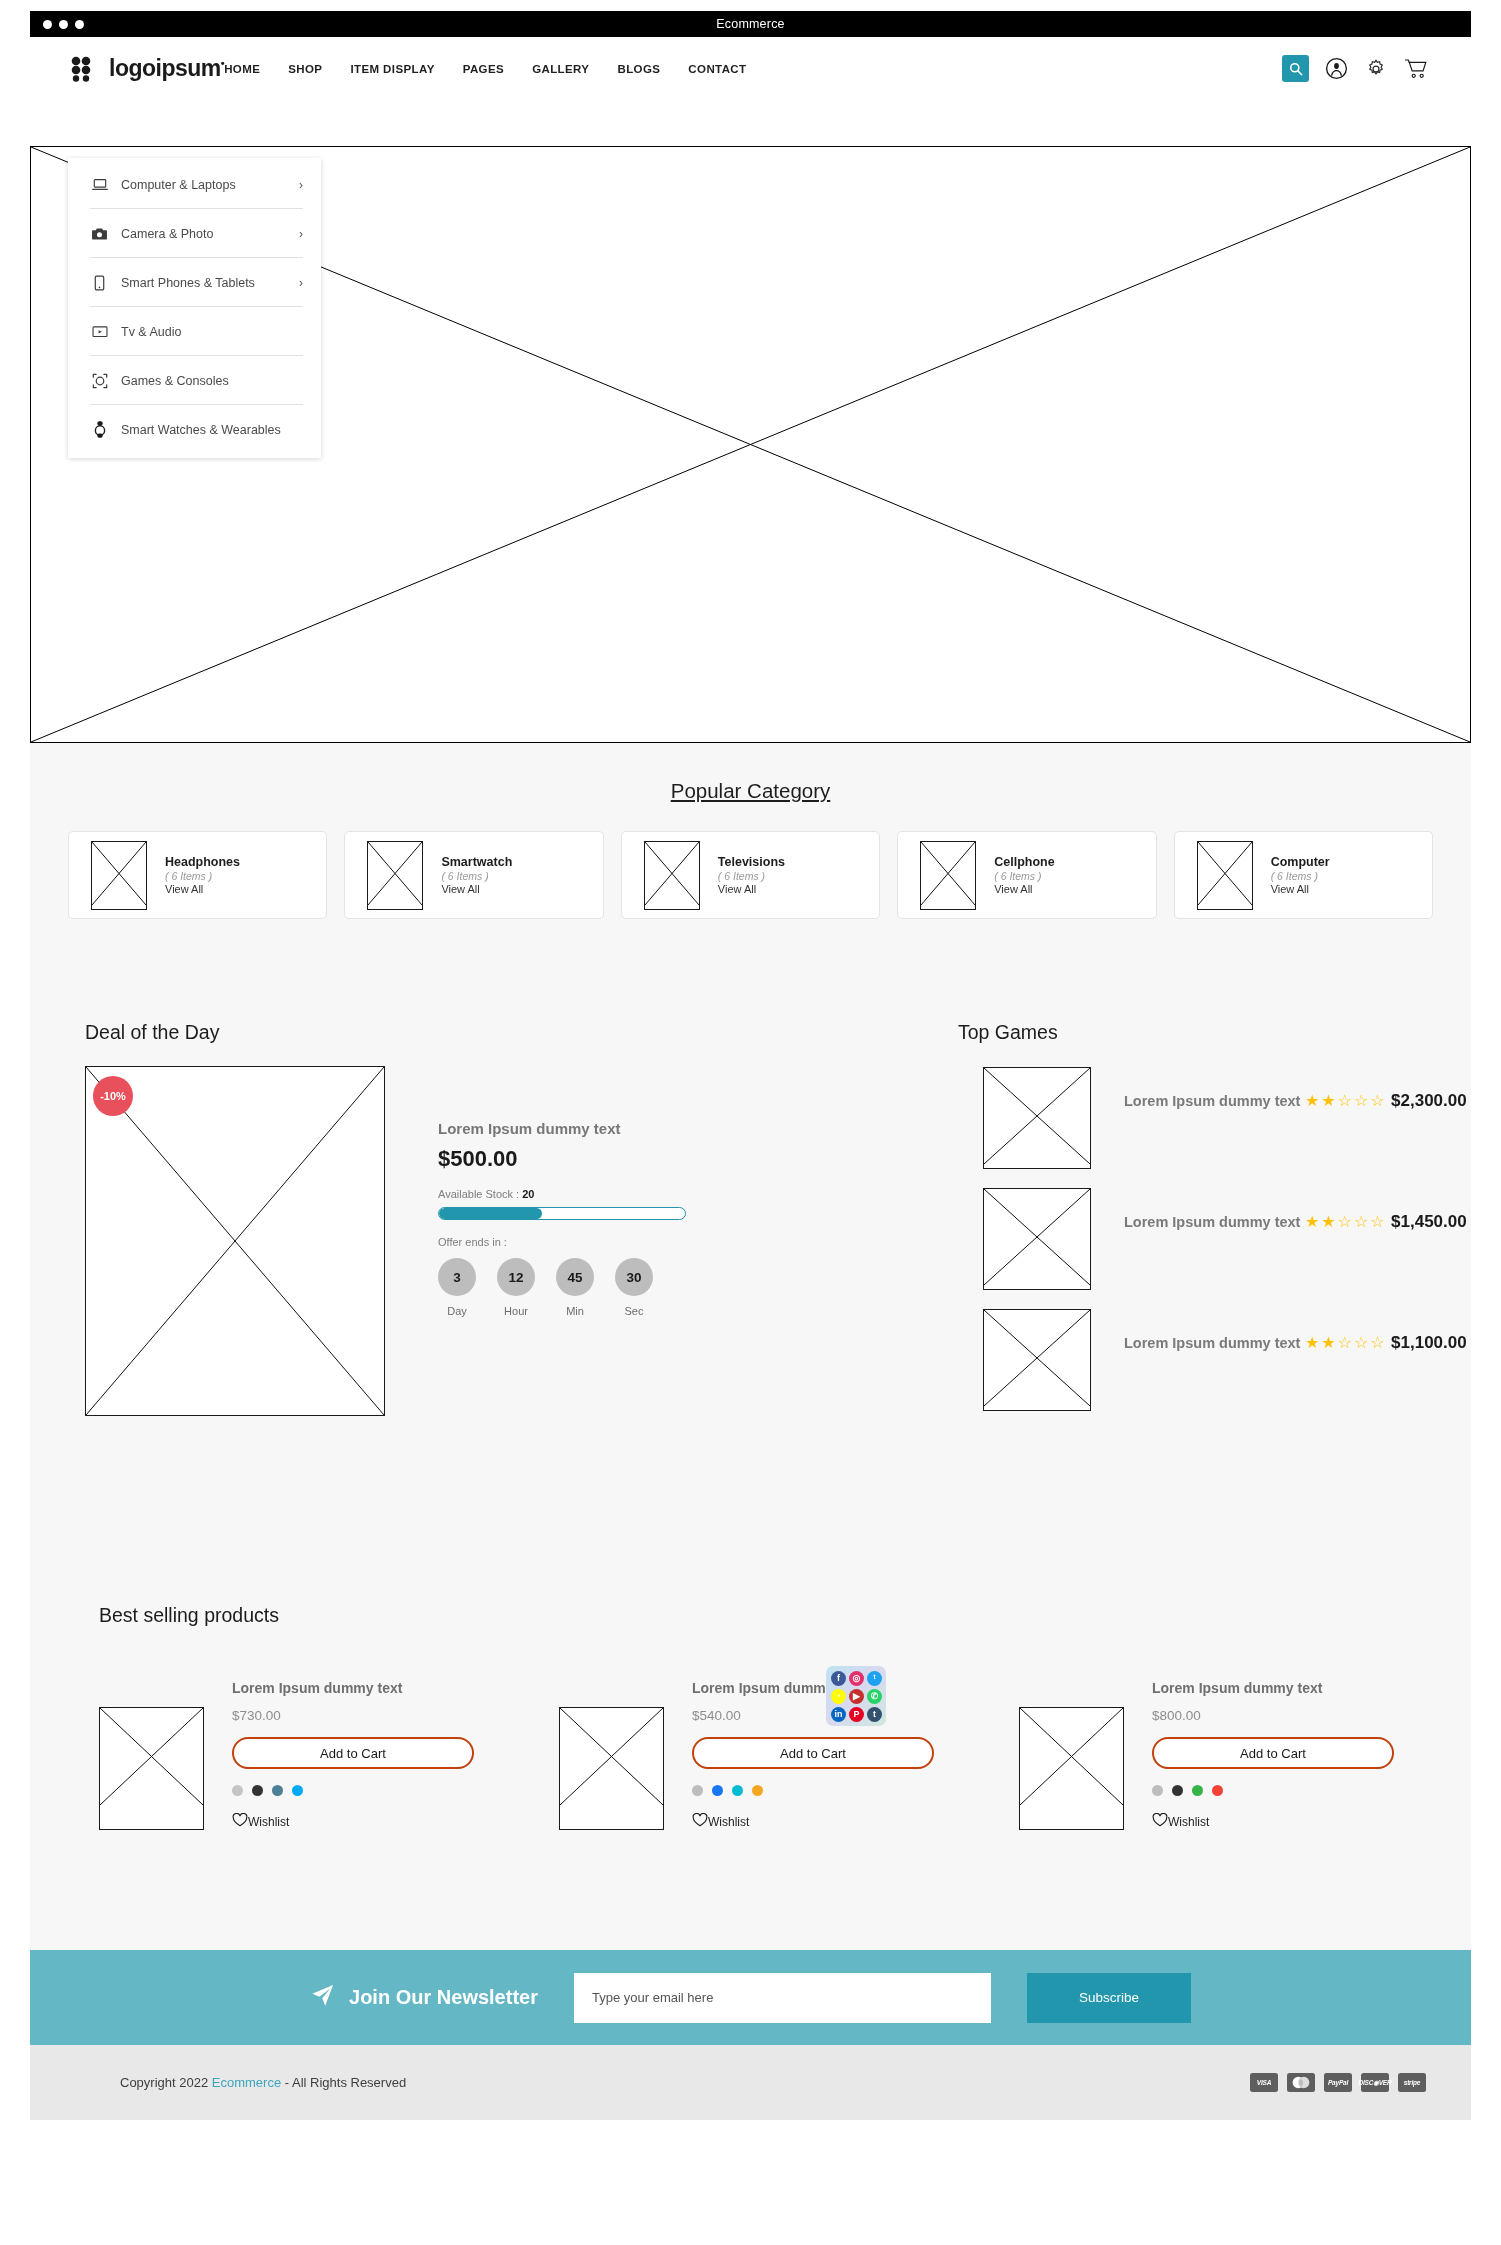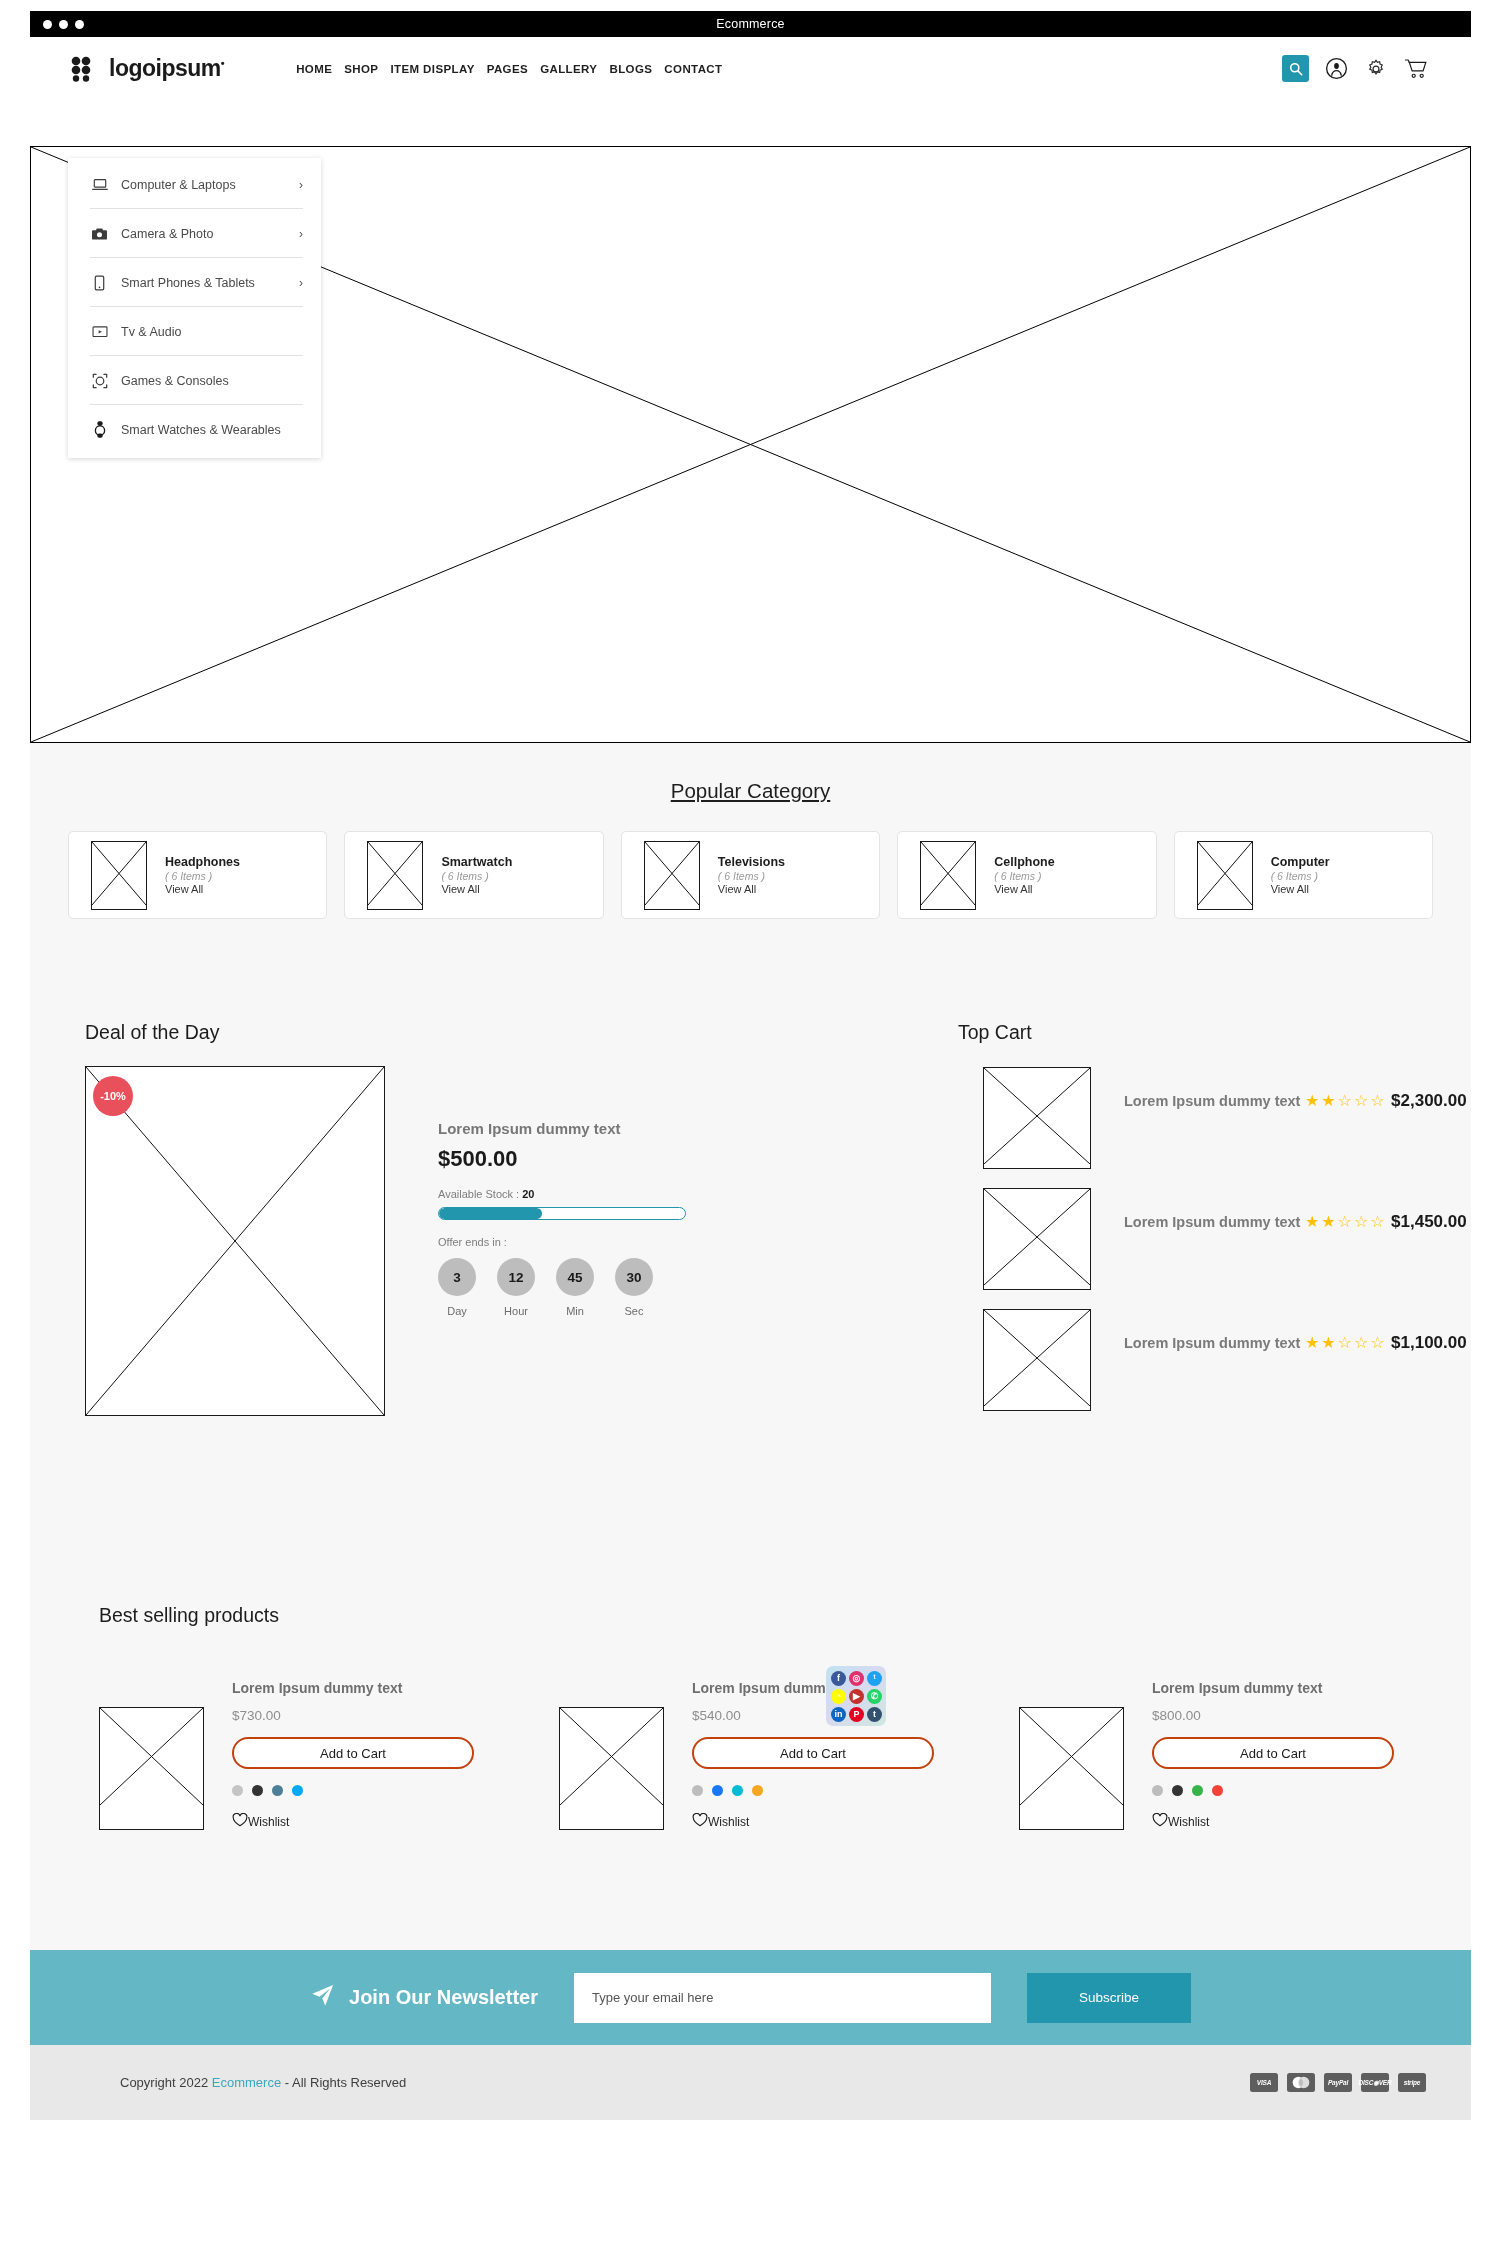--- a/index.html
+++ b/index.html
@@ -57,22 +57,21 @@
   .logo-text {
     font-size: 23px;
     font-weight: 700;
     color: #1a1a1a;
     letter-spacing: -.5px;
   }
   .logo-text sup { font-size: 11px; vertical-align: super; }
 
   .main-nav {
     display: flex;
-    gap: 12px;
-    margin-left: 72px;
+    gap: 28px;
   }
   .nav-link {
     font-size: 11.5px;
     font-weight: 600;
     color: #1f1f1f;
     letter-spacing: .4px;
     cursor: pointer;
   }
 
   .header-icons {
@@ -633,21 +632,21 @@
           <span class="pop-count">( 6 Items )</span>
           <span class="pop-view">View All</span>
         </span>
       </div>
 
     </div>
   </div>
 
   <div class="section-mid">
     <div class="deal-head">Deal of the Day</div>
-    <div class="rated-head">Top Cart</div>
+    <div class="rated-head">Top Games</div>
 
     <div class="deal-img-wrap">
       <div class="deal-img">
         <svg width="298" height="348" viewBox="0 0 298 348">
             <line x1="0" y1="0" x2="298" y2="348" stroke="#111" stroke-width="1"></line>
             <line x1="298" y1="0" x2="0" y2="348" stroke="#111" stroke-width="1"></line>
           </svg>
       </div>
       <div class="badge-discount">-10%</div>
     </div>

